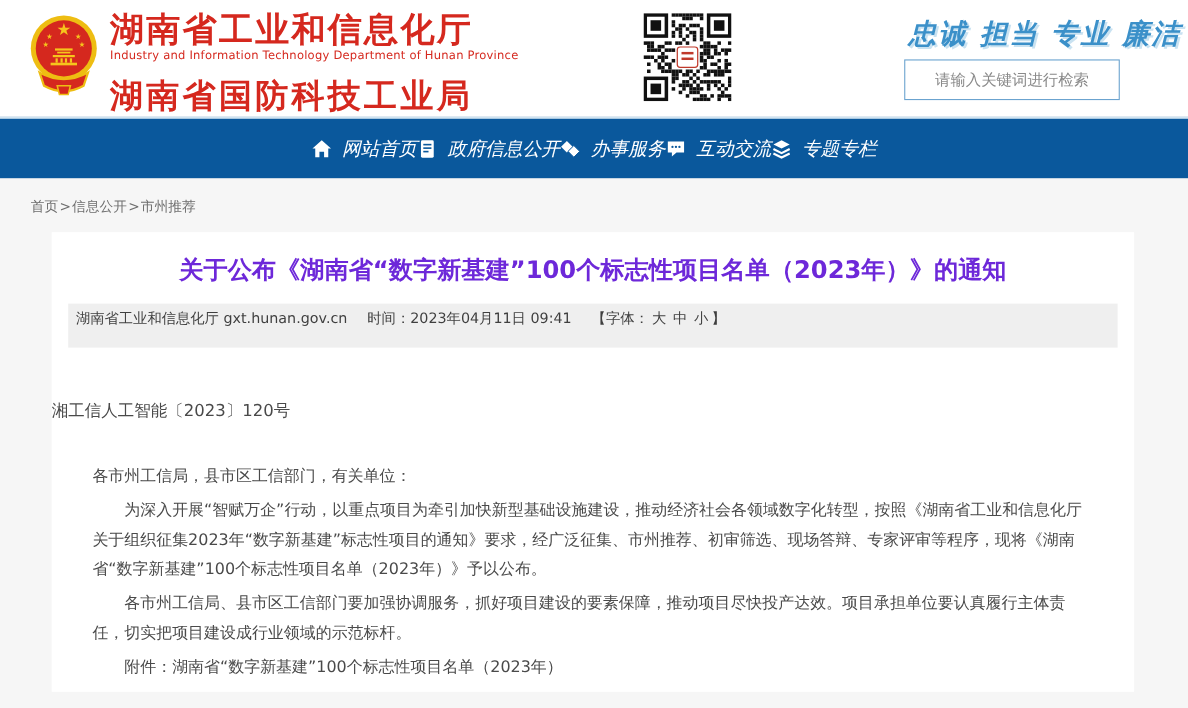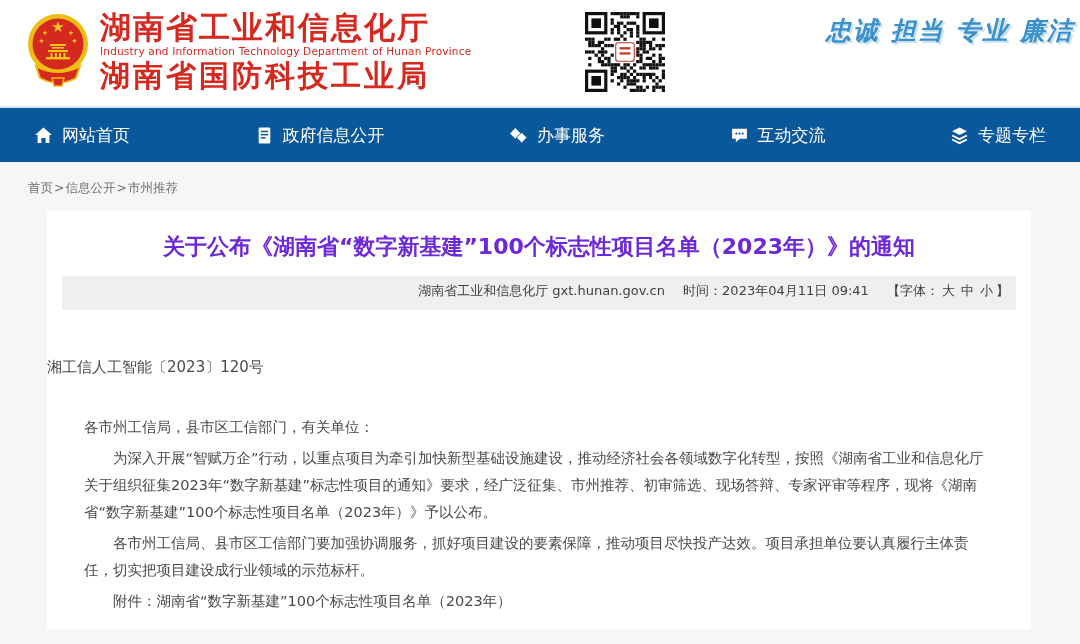--- a/index.html
+++ b/index.html
@@ -5,48 +5,48 @@
   * { margin:0; padding:0; box-sizing:border-box; }
   html,body { width:1080px; height:644px; overflow:hidden;
     font-family:"DejaVu Sans","Liberation Sans",sans-serif; background:#f6f6f6; }
 
   
   .site-header { position:relative; width:1080px; height:106px; background:#ffffff; }
   .emblem { position:absolute; left:26px; top:8px; width:64px; height:88px; }
   .org-block { position:absolute; left:100px; top:9px; }
   .org-cn  { font-size:31px; font-weight:bold; color:#d5281e; letter-spacing:2px; line-height:36px; }
   .org-en  { font-size:10.5px; color:#d5281e; line-height:13px; letter-spacing:0.2px; }
-  .org-cn2 { font-size:30px; font-weight:bold; color:#d5281e; letter-spacing:3px; line-height:36px; margin-top:0; }
+  .org-cn2 { font-size:30px; font-weight:bold; color:#d5281e; letter-spacing:3px; line-height:36px; margin-top:12px; }
   .qr { position:absolute; left:585px; top:12px; width:80px; height:80px; }
   .slogan { position:absolute; left:826px; top:14px; width:250px; font-size:25px; font-weight:bold;
     font-style:italic; color:#3b90c9; letter-spacing:2px; white-space:nowrap;
     text-shadow:2px 2px 0 rgba(135,190,225,0.45); }
   .search { position:absolute; left:822px; top:54px; width:196px; height:37px;
     border:1px solid #6ba3cf; background:#fff; text-align:center; font-size:14px; color:#555;
     font-family:"DejaVu Sans","Liberation Sans",sans-serif; outline:none; }
   .search::placeholder { color:#8a8a8a; }
 
   
   .main-nav { width:1080px; height:56px; background:#0a589c; border-top:2px solid #cfe3f1;
-    display:flex; align-items:center; justify-content:space-between; padding:0 34px; }
+    display:flex; align-items:center; justify-content:center; padding:0 34px;font-style:italic; }
   .nav-item { display:flex; align-items:center; gap:9px; color:#ffffff; font-size:17px;
     text-decoration:none; cursor:pointer; white-space:nowrap; }
   .nav-icon { width:19px; height:19px; display:inline-flex; }
   .nav-icon svg { width:19px; height:19px; }
 
   
   .breadcrumb { padding:18px 0 14px 28px; font-size:12.5px; color:#6e6e6e; }
   .breadcrumb a { color:#6e6e6e; text-decoration:none; cursor:pointer; }
   .breadcrumb .sep { margin:0 1px; }
 
   
   .card { width:984px; margin-left:47px; background:#ffffff; min-height:418px; padding-top:21px; }
   .article-title { text-align:center; font-size:22px; line-height:30px; font-weight:bold; color:#6d28d9; }
-  .meta-bar { margin:14px 15px 0 15px; height:34px; line-height:30px; background:#efefef;
-    text-align:right; font-size:13px; color:#3f3f3f; white-space:nowrap; }
+  .meta-bar { margin:14px 15px 0 15px; height:40px; line-height:30px; background:#efefef;
+    text-align:left; font-size:13px; color:#3f3f3f; white-space:nowrap; }
   .meta-bar .seg { margin:0 7px; }
   .meta-bar a { color:#3f3f3f; text-decoration:none; cursor:pointer; margin:0 3px; }
   .doc-number { margin-top:48px; font-size:15px; color:#4a4a4a; }
   .body-text { margin:37px 33px 0 33px; font-size:14.5px; color:#4a4a4a; line-height:27px; }
   .body-text p { margin:4px; }
   .body-text p.indent { text-indent:2em; }
   .attachment { margin-top:26px; text-indent:2em; cursor:pointer; }
 </style>
 </head>
 <body>
@@ -287,20 +287,21 @@
           <rect x="1" y="19" width="5" height="5" fill="#fff"></rect>
           <rect x="2" y="20" width="3" height="3" fill="#111"></rect>
           <rect x="9.6" y="9.6" width="5.8" height="5.8" rx="0.8" fill="#fff" stroke="#c0392b" stroke-width="0.35"></rect>
           <rect x="10.8" y="11" width="3.4" height="0.7" fill="#c0392b"></rect>
           <rect x="10.8" y="12.6" width="3.4" height="0.7" fill="#c0392b"></rect>
         </svg>
     </div>
 
     <div class="slogan">忠诚 担当 专业 廉洁</div>
 
+    <input class="search" type="text" placeholder="请输入关键词进行检索" style="">
   </header>
 
   <nav class="main-nav">
 
     <a class="nav-item">
       <span class="nav-icon">
         <svg viewBox="0 0 18 18">
             <path d="M9 1.5 L17 8.5 h-2.4 V16 h-3.6 v-4.6 H7 V16 H3.4 V8.5 H1 Z" fill="#fff"></path>
           </svg>
       </span>

